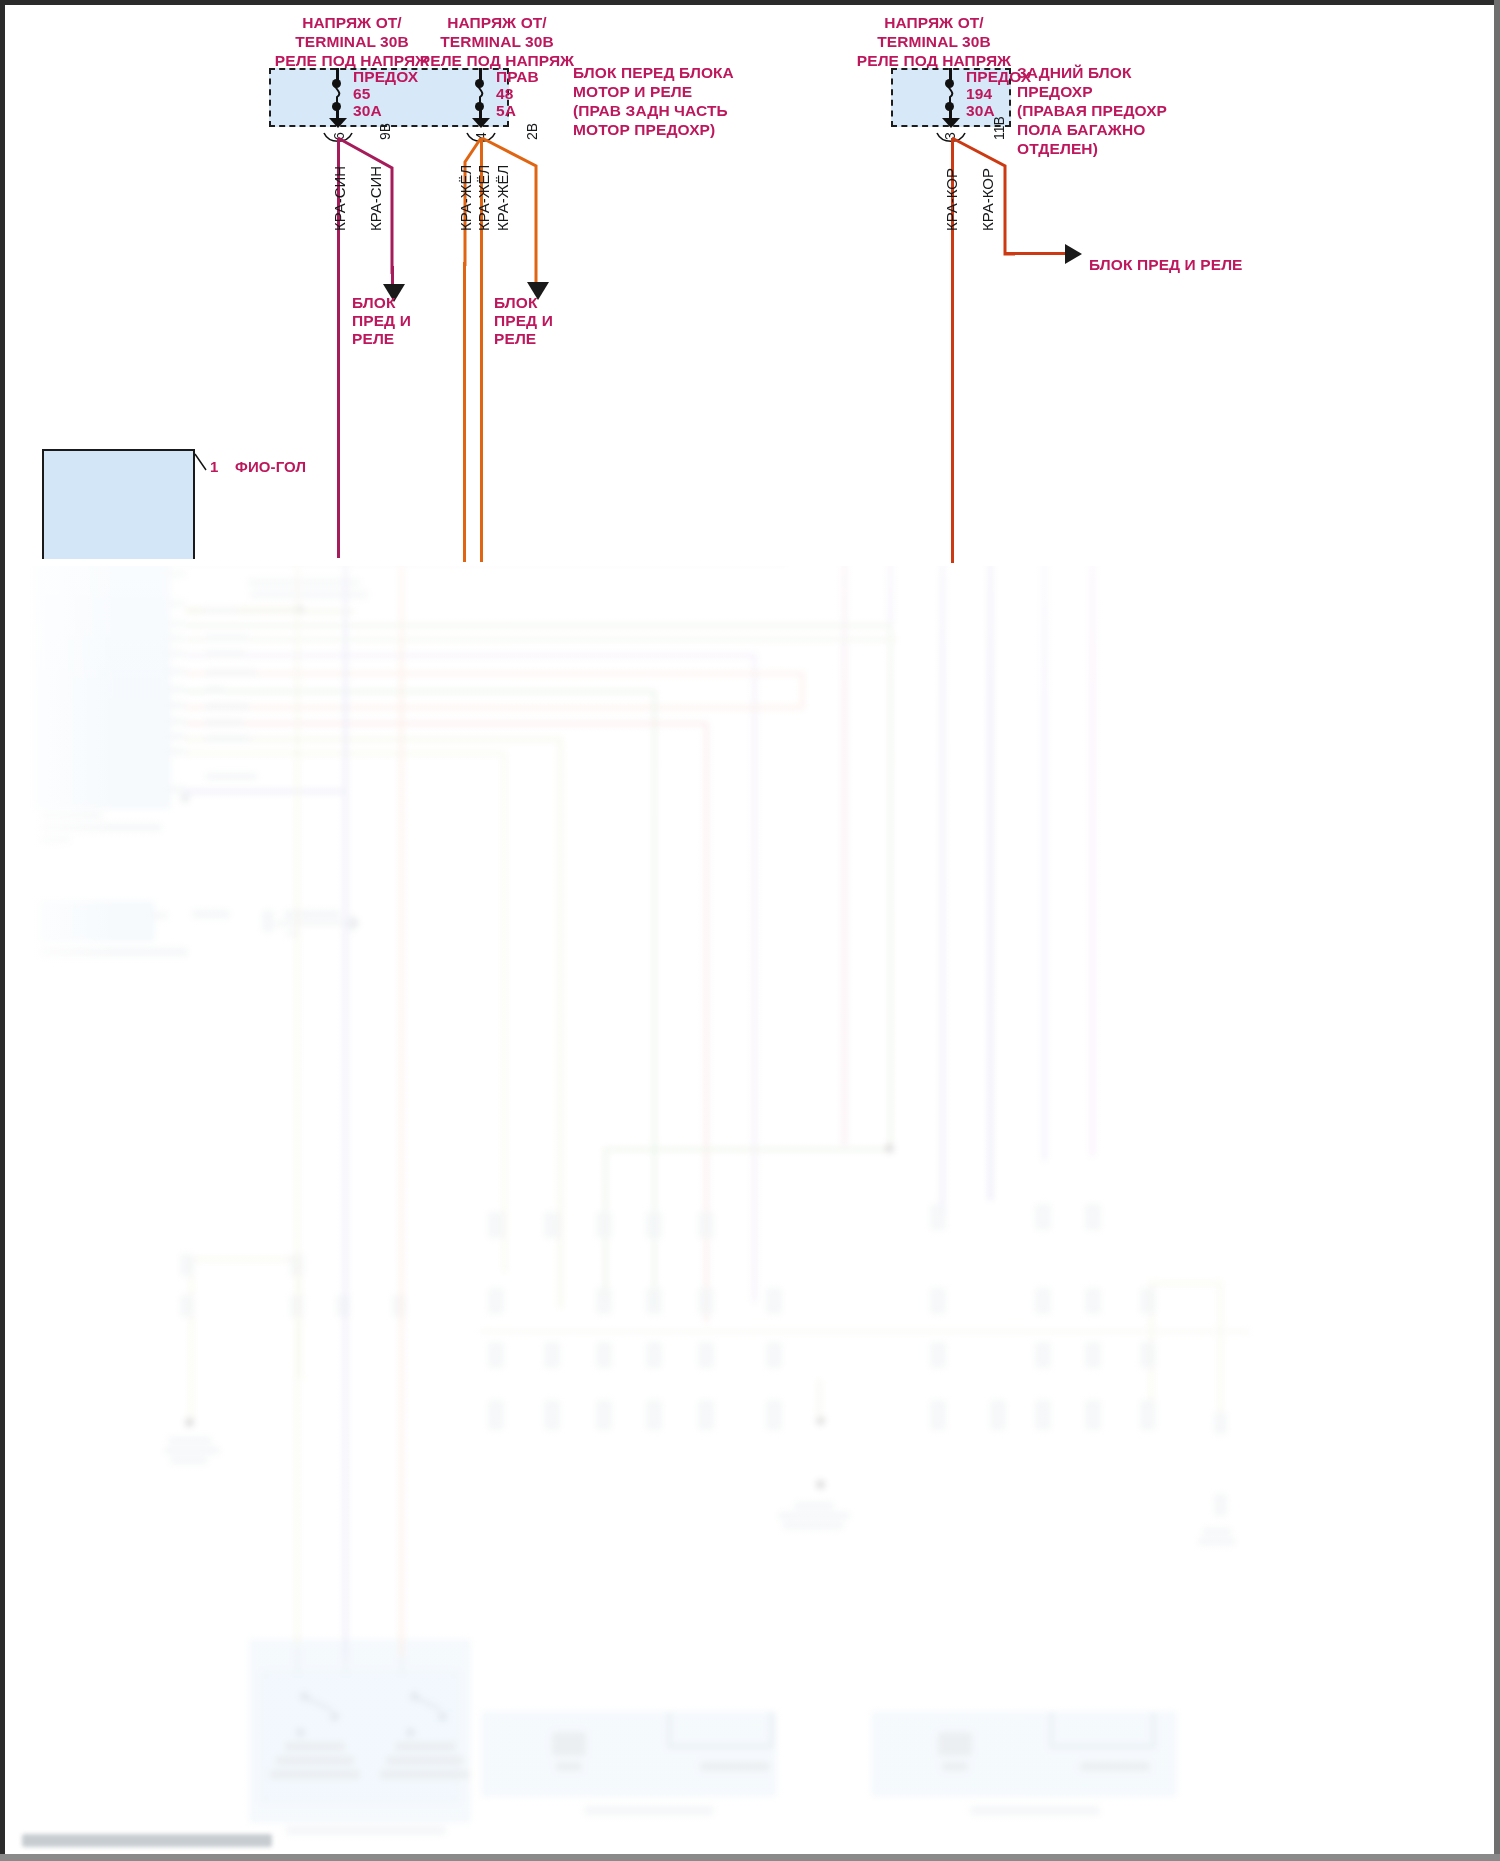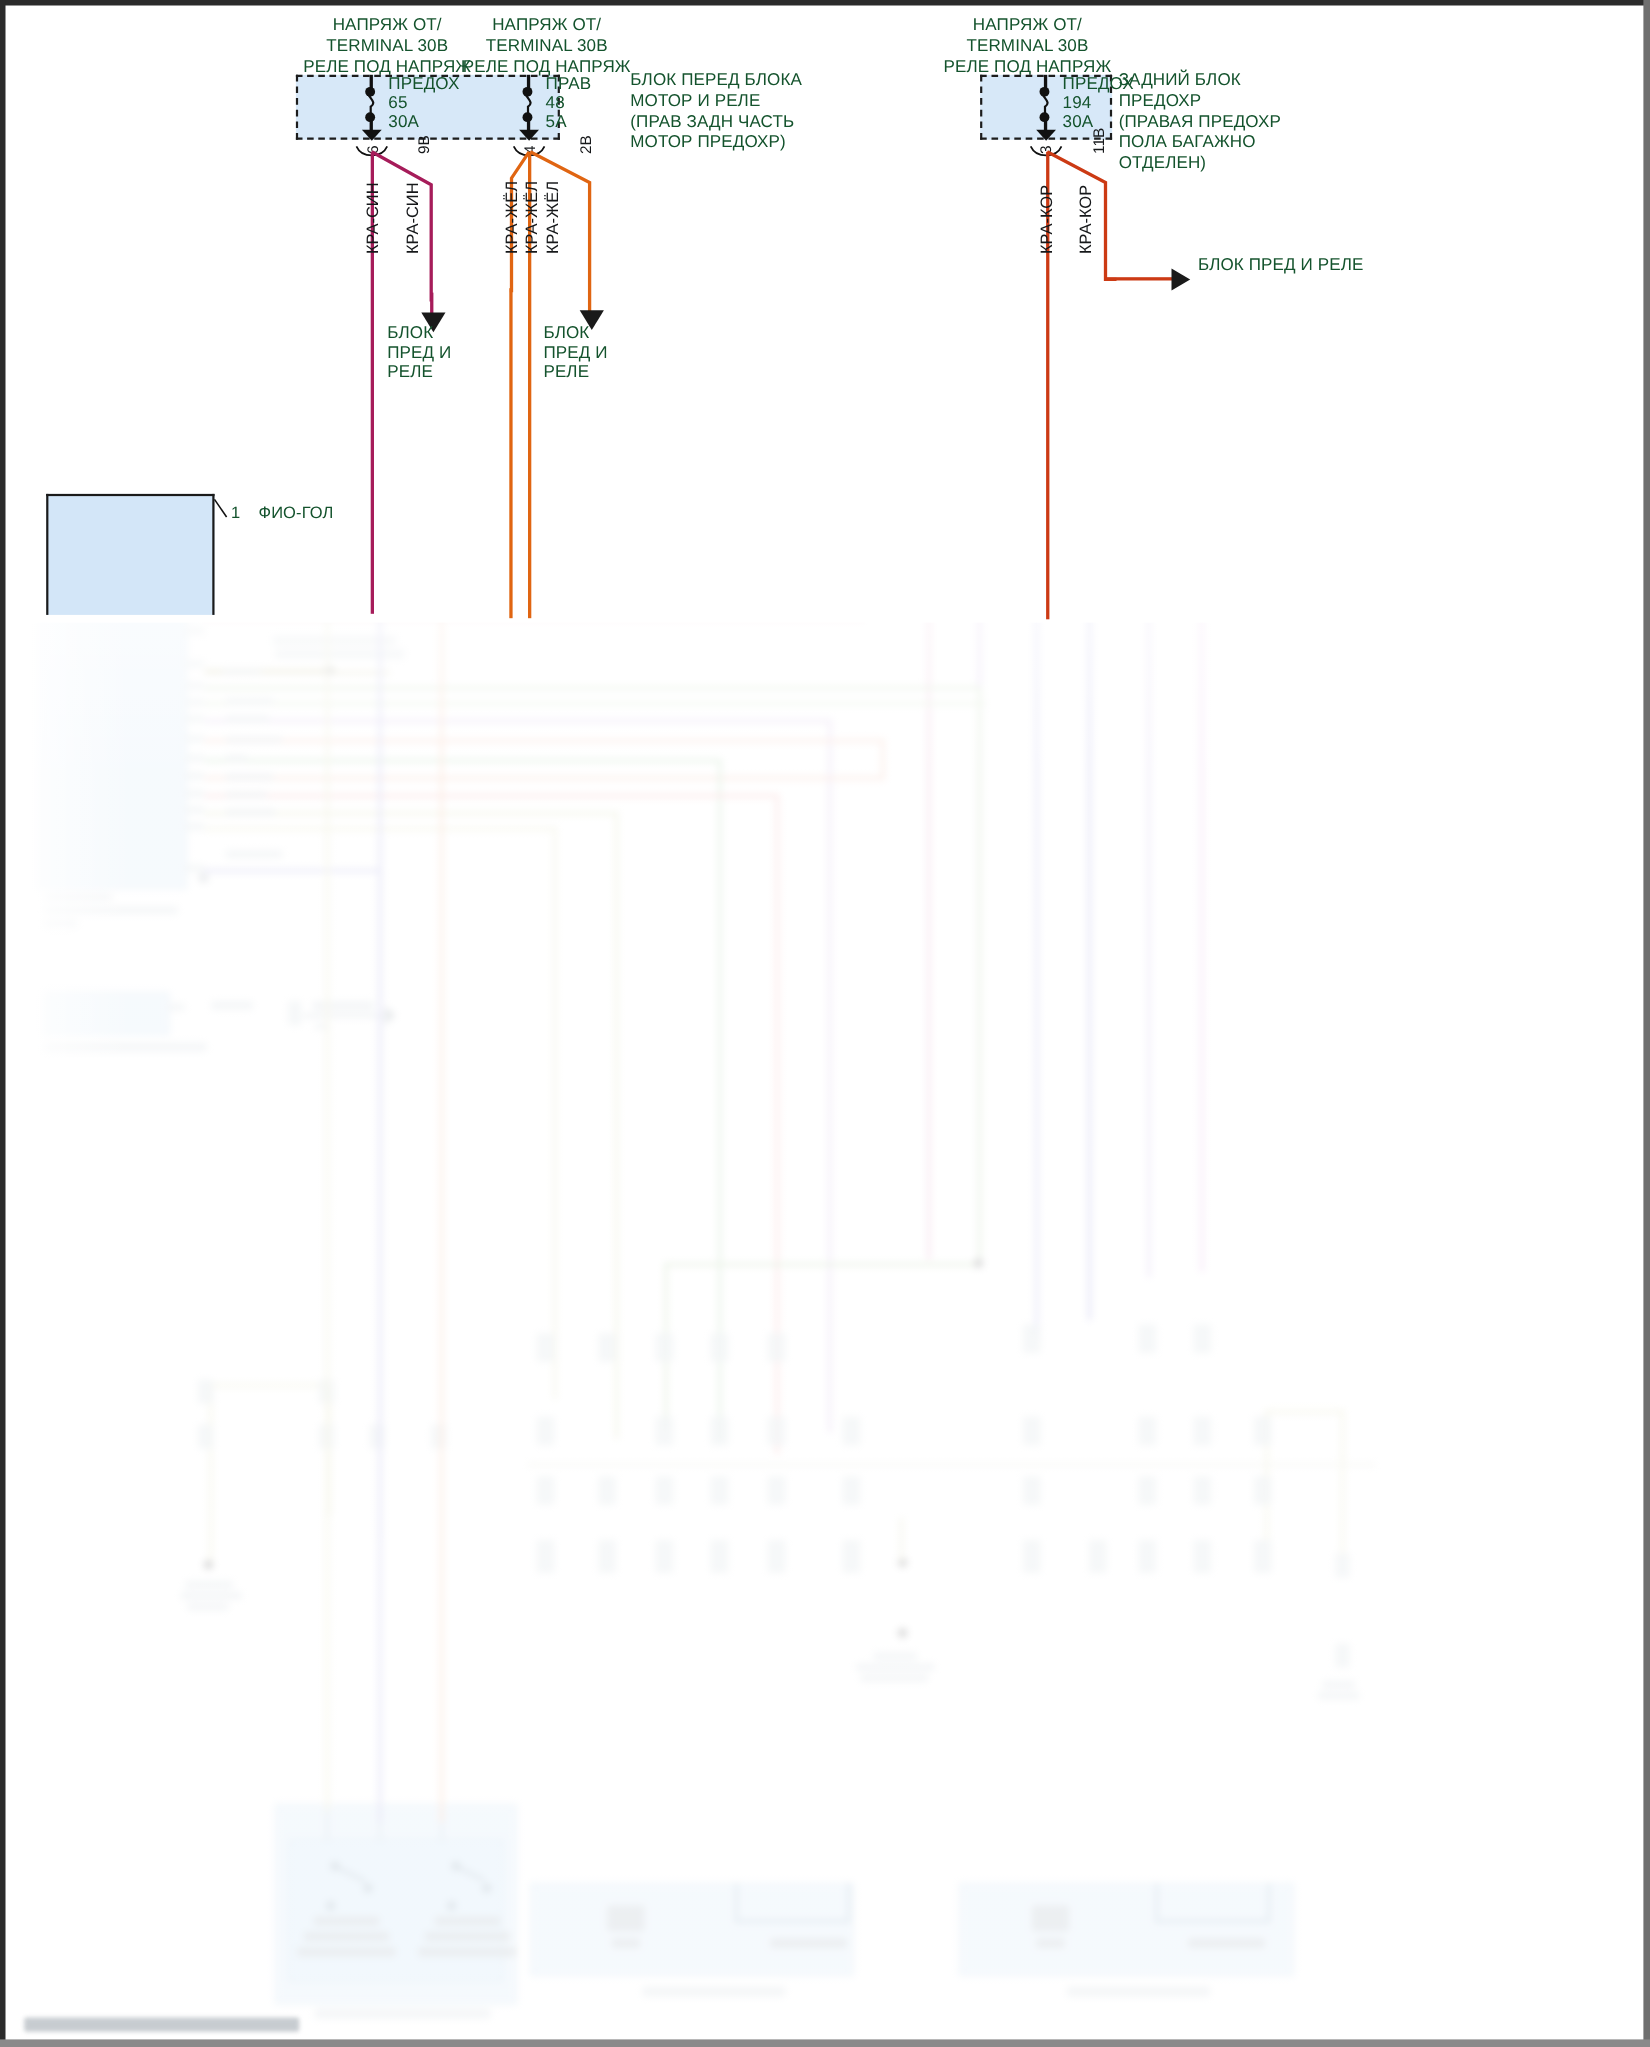--- a/index.html
+++ b/index.html
@@ -17,21 +17,21 @@
   .frame-edge{position:absolute;background:#2b2b2b;z-index:60;}
   .frame-top{left:0;top:0;width:1500px;height:5px;}
   .frame-left{left:0;top:0;width:5px;height:1861px;}
   .frame-right{right:0;top:0;width:6px;height:1861px;background:#6f6f6f;}
   .frame-bottom{left:0;bottom:0;width:1500px;height:7px;background:#8a8a8a;}
 
   
   #canvas{position:absolute;left:7px;top:6px;width:1487px;height:1848px;background:#fff;overflow:hidden;}
 
   
-  .txt{position:absolute;white-space:pre;color:#14532d;font-size:15.5px;line-height:18.5px;letter-spacing:.1px;}
+  .txt{position:absolute;white-space:pre;color:#be185d;font-size:15.5px;line-height:18.5px;letter-spacing:.1px;font-weight:bold;}
   .txt.c{text-align:center;}
   .vtxt{position:absolute;white-space:pre;color:#16181a;font-size:15px;
         transform-origin:left top;transform:rotate(-90deg);}
   .hline{position:absolute;height:3px;}
   .vline{position:absolute;width:3px;}
 
   
   .fusebox{position:absolute;background:#d7e8f8;border:2.5px dashed #1d1d1d;box-sizing:border-box;}
 
   .dot{position:absolute;width:9px;height:9px;border-radius:50%;background:#111;}
@@ -436,21 +436,21 @@
     </svg>
     <div class="vtxt" style="left:935px;top:134px;font-size:14px;">3</div>
     <div class="vtxt" style="left:984px;top:134px;font-size:14px;">11B</div>
 
     <div class="vline" style="left:944px;top:132px;height:425px;background:#cc3a14;"></div>
     <svg style="position:absolute;left:942px;top:130px;" width="66" height="130" viewBox="0 0 66 130">
       <path d="M3 2 L56 30 L56 118 L128 118" stroke="#cc3a14" stroke-width="3" fill="none"></path>
     </svg>
     <div class="hline" style="left:998px;top:246px;width:64px;background:#cc3a14;"></div>
     <div class="arrow-right" style="left:1058px;top:238px;border-left:17px solid #1a1a1a;border-top:10px solid transparent;border-bottom:10px solid transparent;"></div>
-    <div class="txt" style="left:1082px;top:226px;">БЛОК ПРЕД И РЕЛЕ</div>
+    <div class="txt" style="left:1082px;top:250px;">БЛОК ПРЕД И РЕЛЕ</div>
 
     <div class="vtxt" style="left:936px;top:225px;">КРА-КОР</div>
     <div class="vtxt" style="left:972px;top:225px;">КРА-КОР</div>
 
     <div style="position:absolute;left:35px;top:443px;width:153px;height:110px;background:#d3e6f8;border:2px solid #1a1a1a;border-bottom:none;box-sizing:border-box;"></div>
     <svg style="position:absolute;left:186px;top:446px;" width="18" height="24" viewBox="0 0 18 24">
       <path d="M2 2 L13 18" stroke="#111" stroke-width="1.4" fill="none"></path>
     </svg>
     <div class="txt" style="left:203px;top:452px;font-size:15px;">1</div>
     <div class="txt" style="left:228px;top:452px;font-size:15px;">ФИО-ГОЛ</div>

